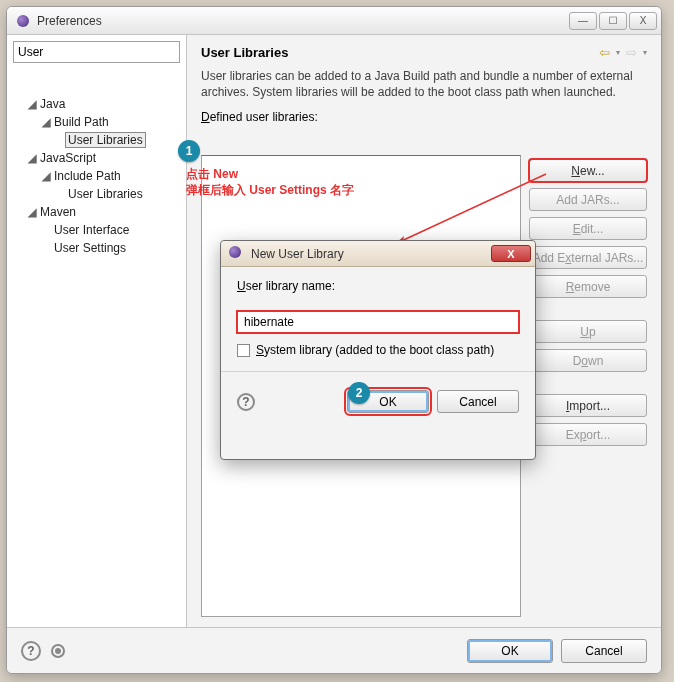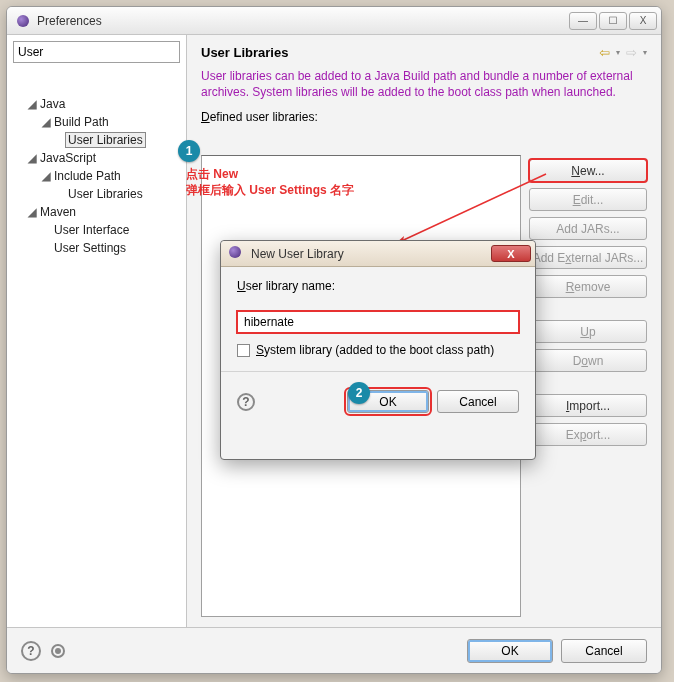--- a/index.html
+++ b/index.html
@@ -35,21 +35,21 @@
   .indent1 { padding-left:14px; }
   .indent2 { padding-left:28px; }
   .indent3 { padding-left:42px; }
 
   .main { flex:1; position:relative; padding:10px 14px; }
   .main-header { display:flex; align-items:center; }
   .main-header h1 { font-weight:bold; font-size:13px; margin:0; flex:1; }
   .nav-arrows { display:flex; gap:6px; align-items:center; }
   .nav-arrow { font-size:13px; color:#c9a227; }
   .nav-drop { font-size:8px; color:#888; }
-  .description { margin:8px 0 10px 0; color:#a21caf; line-height:1.35; }
+  .description { margin:8px 0 10px 0; color:#404040; line-height:1.35; }
   .defined-label { margin-bottom:4px; }
   .defined-label span.u { text-decoration: underline; }
 
   .list-area { position:absolute; top:120px; left:14px; bottom:10px; right:140px;
     background:#fff; border:1px solid #a0a0a0; border-top:1px solid #6e6e6e; }
 
   .side-buttons { position:absolute; top:124px; right:14px; width:118px; display:flex; flex-direction:column; gap:6px; }
   .side-buttons .spacer { height:10px; }
   .btn { height:23px; border:1px solid #a9a9a9; background:linear-gradient(#fcfcfc,#e7e7e7);
     border-radius:3px; color:#333; display:flex; align-items:center; justify-content:center; }
@@ -151,24 +151,24 @@
       <div class="description">User libraries can be added to a Java Build path and bundle a number of external archives. System libraries will be added to the boot class path when launched.</div>
       <div class="defined-label"><span class="u">D</span><span>efined user libraries:</span></div>
 
       <div class="list-area"></div>
 
       <div class="side-buttons">
         <div class="btn highlight">
             <span><span class="u">N</span><span>ew...</span></span>
           </div>
         <div class="btn disabled">
+            <span>Add JARs...</span>
+          </div>
+        <div class="btn disabled">
             <span><span class="u">E</span>dit...</span>
-          </div>
-        <div class="btn disabled">
-            <span>Add JARs...</span>
           </div>
         <div class="btn disabled" style="font-size:11px">
             <span>Add E<span class="u">x</span>ternal JARs...</span>
           </div>
         <div class="btn disabled">
             <span><span class="u">R</span>emove</span>
           </div>
         <div class="spacer"></div>
         <div class="btn disabled">
             <span><span class="u">U</span>p</span>

